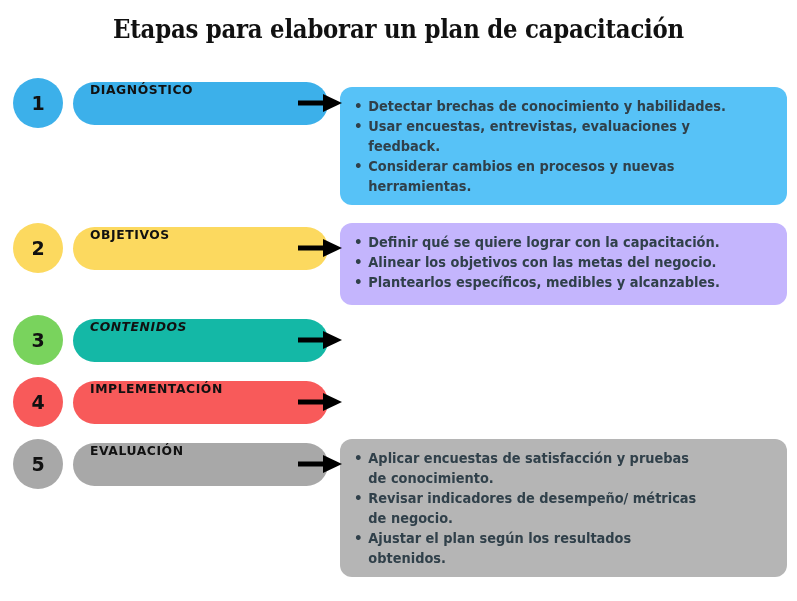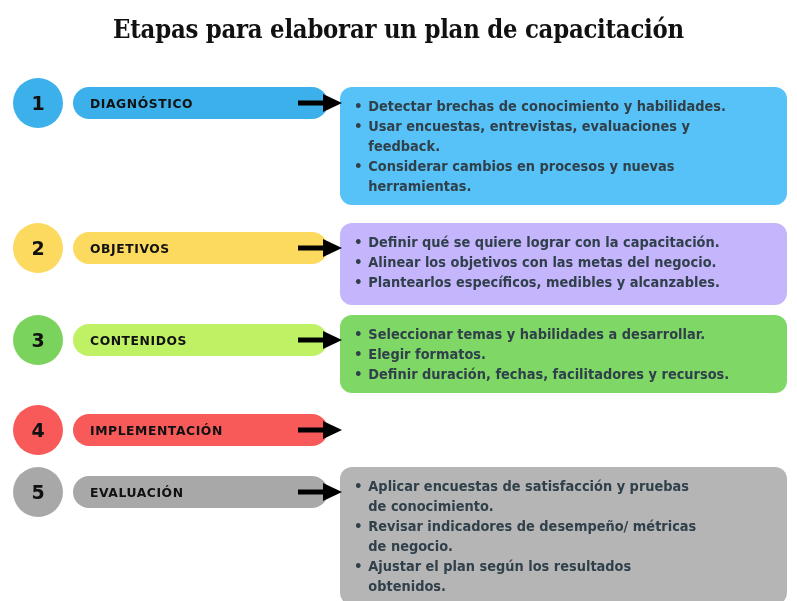--- a/index.html
+++ b/index.html
@@ -67,27 +67,26 @@
     align-items: center;
     justify-content: center;
     font-family: "DejaVu Sans", "Liberation Sans", sans-serif;
     font-weight: bold;
     font-size: 19px;
     color: #111111;
     margin-left: 13px;
   }
 
   .stage-pill {
-    height: 32px;
+    height: 43px;
     border-radius: 22px;
     flex: 1 1 auto;
     margin-left: 10px;
     margin-right: 12px;
     display: flex;
-    align-items: center;
     padding-left: 17px;
     box-sizing: border-box;
   }
 
   .stage-label {
     font-family: "DejaVu Sans", "Liberation Sans", sans-serif;
     font-weight: bold;
     font-size: 13px;
     letter-spacing: 0.6px;
     color: #111111;
@@ -202,36 +201,29 @@
             <li class="bullet-item">Alinear los objetivos con las metas del negocio.</li>
             <li class="bullet-item">Plantearlos específicos, medibles y alcanzables.</li>
           </ul>
         </div>
       </div>
       <div class="row" style="margin-bottom: 12px;">
         <div class="stage-left">
           <div class="num-circle" style="background: rgb(121, 211, 93);">
             <span>3</span>
           </div>
-          <div class="stage-pill" style="background: #bef264;">
+          <div class="stage-pill" style="background: #14b8a6; font-style: italic;">
             <span class="stage-label">CONTENIDOS</span>
           </div>
           <div class="arrow-wrap">
             <svg width="46" height="22" viewBox="0 0 46 22">
               <line x1="1" y1="11" x2="30" y2="11" stroke="#000000" stroke-width="5" stroke-linecap="butt"></line>
               <polygon points="26,2 45,11 26,20" fill="#000000"></polygon>
             </svg>
           </div>
-        </div>
-        <div class="detail-panel" style="background: rgb(127, 215, 102); min-height: 72px;">
-          <ul class="bullet-list">
-            <li class="bullet-item">Seleccionar temas y habilidades a desarrollar.</li>
-            <li class="bullet-item">Elegir formatos.</li>
-            <li class="bullet-item">Definir duración, fechas, facilitadores y recursos.</li>
-          </ul>
         </div>
       </div>
       <div class="row" style="margin-bottom: 12px;">
         <div class="stage-left">
           <div class="num-circle" style="background: rgb(248, 90, 90);">
             <span>4</span>
           </div>
           <div class="stage-pill" style="background: rgb(248, 90, 90);">
             <span class="stage-label">IMPLEMENTACIÓN</span>
           </div>

